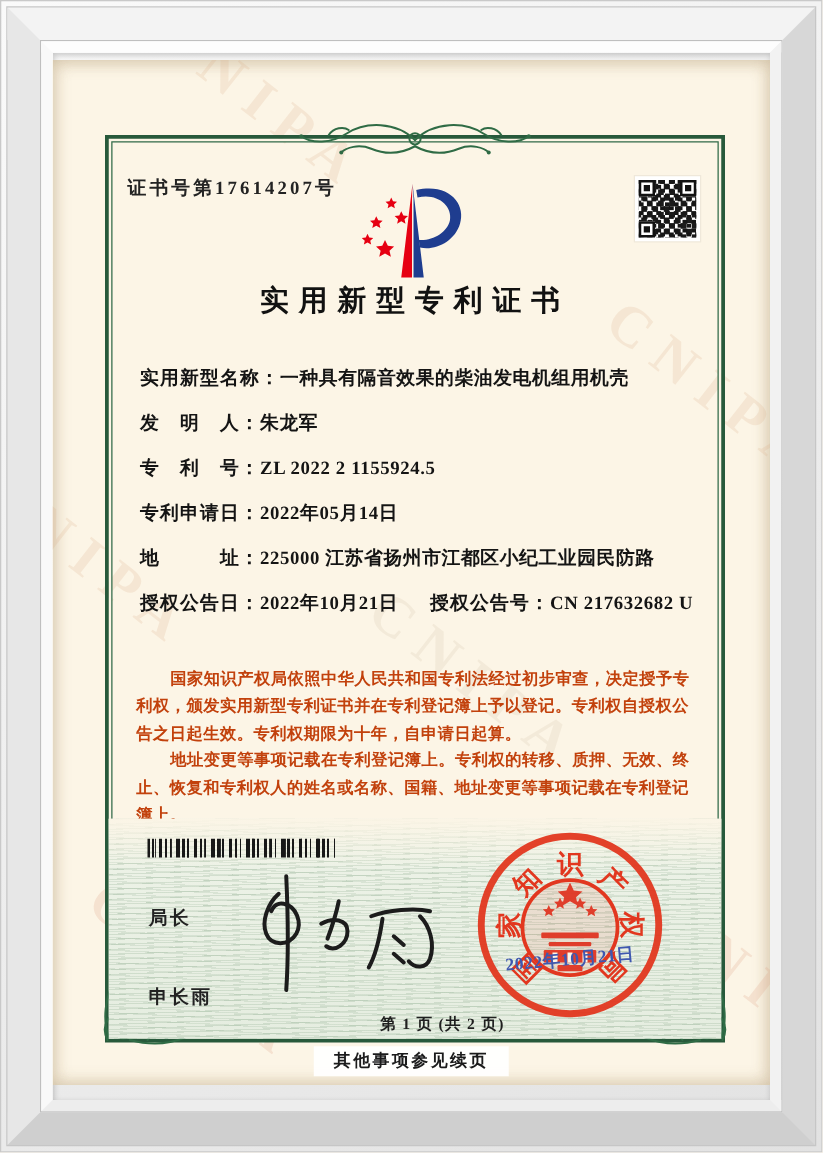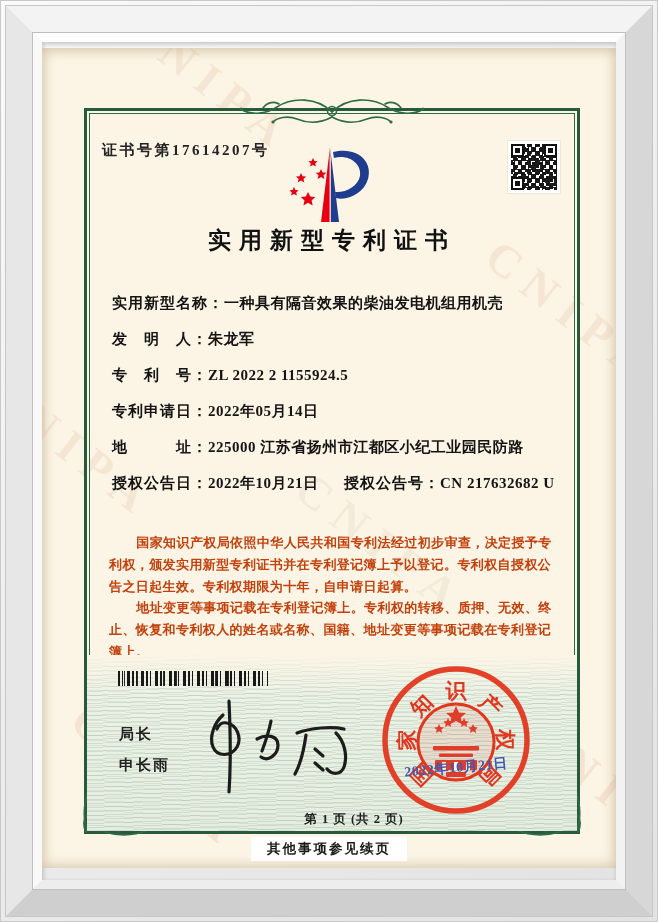--- a/index.html
+++ b/index.html
@@ -110,21 +110,21 @@
       repeating-linear-gradient(183deg, rgba(108,148,112,.15) 0 1px, rgba(0,0,0,0) 1px 5px),
       linear-gradient(180deg,#eef3e8,#e5ede0);
   }
   .barcode{
     position:absolute;left:31px;top:560px;width:150px;height:15px;
     background:
       repeating-linear-gradient(90deg,#181818 0 2px,transparent 2px 4px,#181818 4px 5px,transparent 5px 9px,#181818 9px 12px,transparent 12px 14px),
       repeating-linear-gradient(90deg,transparent 0 6px,rgba(24,24,24,.9) 6px 7px,transparent 7px 13px);
   }
   .sig-title{position:absolute;left:32px;top:614px;font-family:Liberation Serif, serif;font-weight:700;font-size:15px;color:#222;letter-spacing:2px;}
-  .sig-name{position:absolute;left:32px;top:645px;font-family:"Liberation Sans",sans-serif;font-weight:700;font-size:15px;color:#222;letter-spacing:2px;}
+  .sig-name{position:absolute;left:32px;top:677px;font-family:"Liberation Sans",sans-serif;font-weight:700;font-size:15px;color:#222;letter-spacing:2px;}
   .sig-svg{position:absolute;left:98px;top:582px;}
 
   .seal{position:absolute;left:289px;top:549px;}
   .seal-date{
     position:absolute;left:299px;top:648px;width:140px;text-align:center;
     font-size:14px;font-weight:700;color:#3f58b0;letter-spacing:.5px;
     transform:rotate(-5deg);white-space:nowrap;
   }
   .pagenum{position:absolute;left:0;right:0;top:700px;text-align:center;font-size:12.5px;color:#1f1f1f;letter-spacing:1px;font-weight:600;padding-left:44px;}
 

